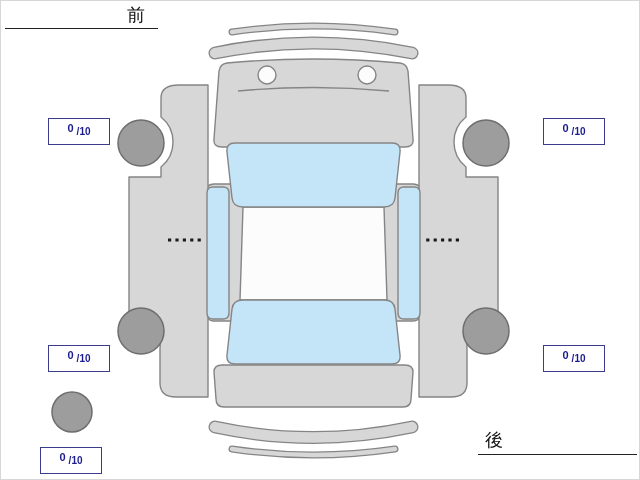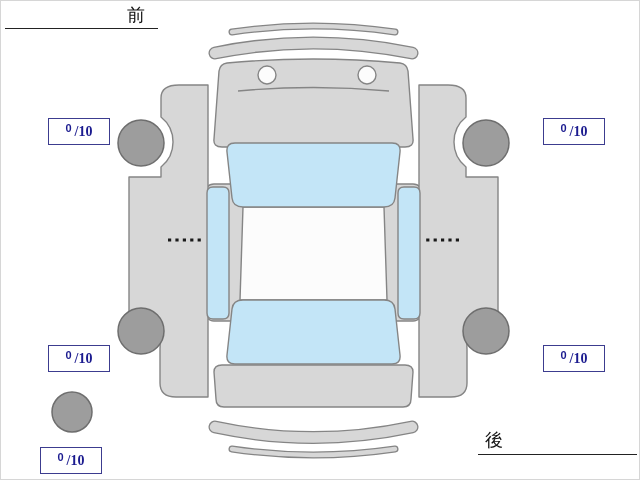--- a/index.html
+++ b/index.html
@@ -11,21 +11,21 @@
   .stage svg{position:absolute;left:0;top:0;}
   .jp-label{position:absolute;font-size:18px;line-height:1.2;color:#111;}
   .underline{position:absolute;height:1px;background:#222;}
   .score-box{
     position:absolute;width:62px;height:27px;background:#fff;
     border:1px solid #3c3c8f;color:#1b1b8f;
     display:flex;align-items:center;justify-content:center;gap:3px;
     box-sizing:border-box;
   }
   .score-num{font-size:11px;font-weight:600;transform:translateY(-4px);}
-  .score-den{font-size:14px;font-weight:700;font-family:Liberation Serif, serif;}
+  .score-den{font-size:10px;font-weight:700;}
   svg .o{stroke-width:1.4;stroke-linejoin:round;}
   svg .band{fill:none;stroke-linecap:round;}
   svg .thin{fill:none;stroke-width:1.3;}
   svg .wheel{stroke-width:1.5;}
 </style>
 </head>
 <body>
 
 <div class="stage">
 

